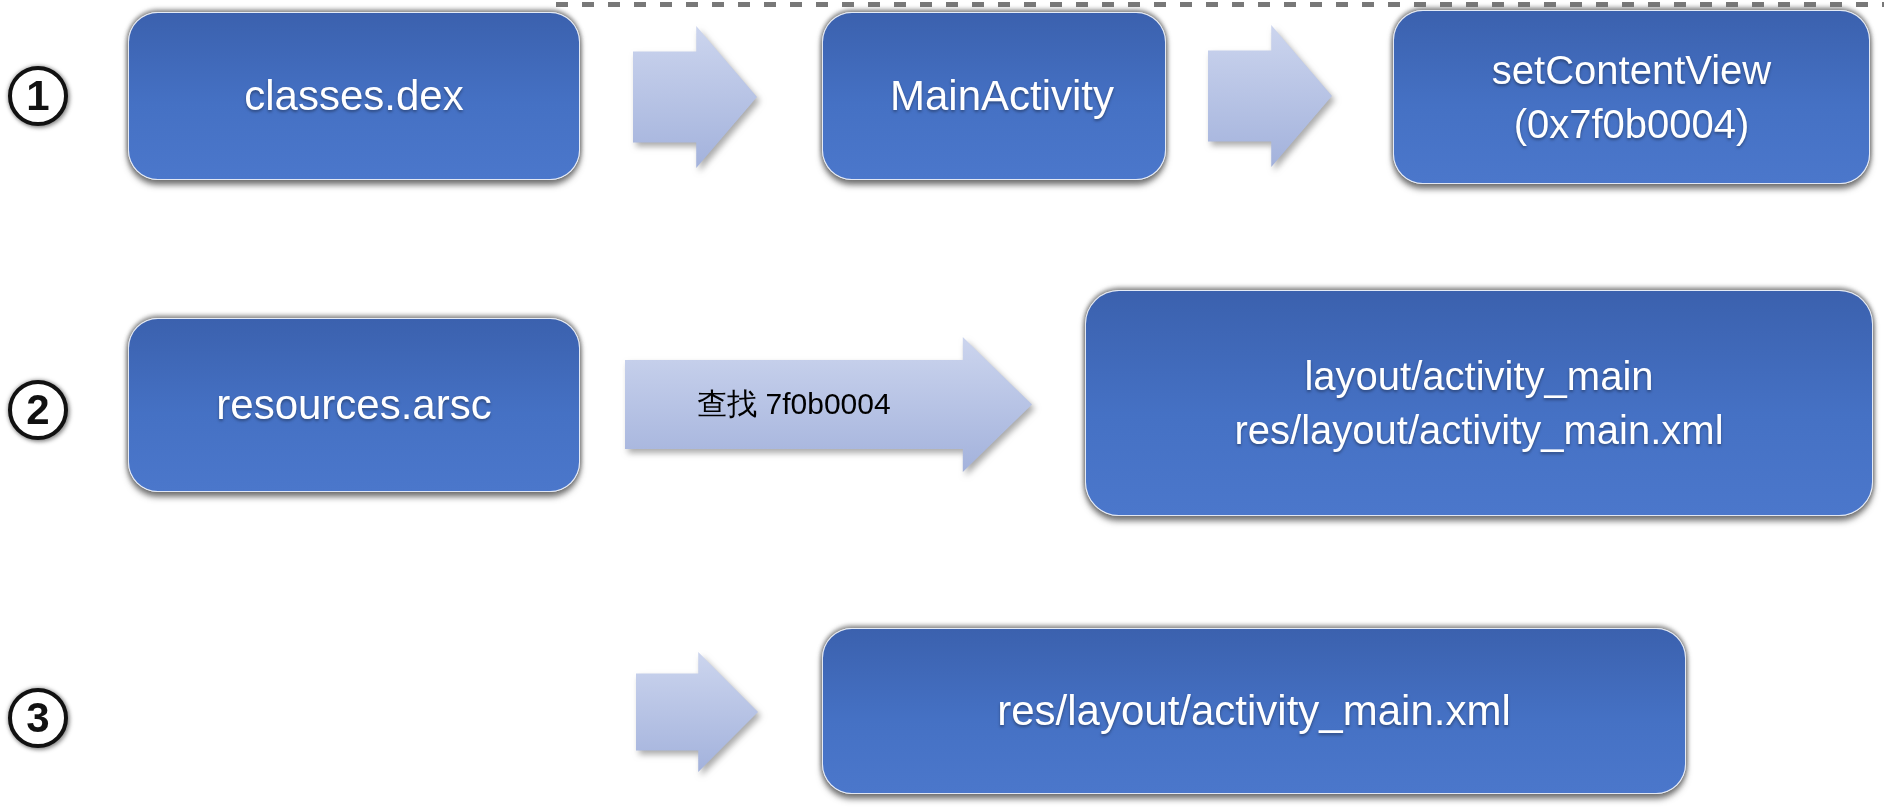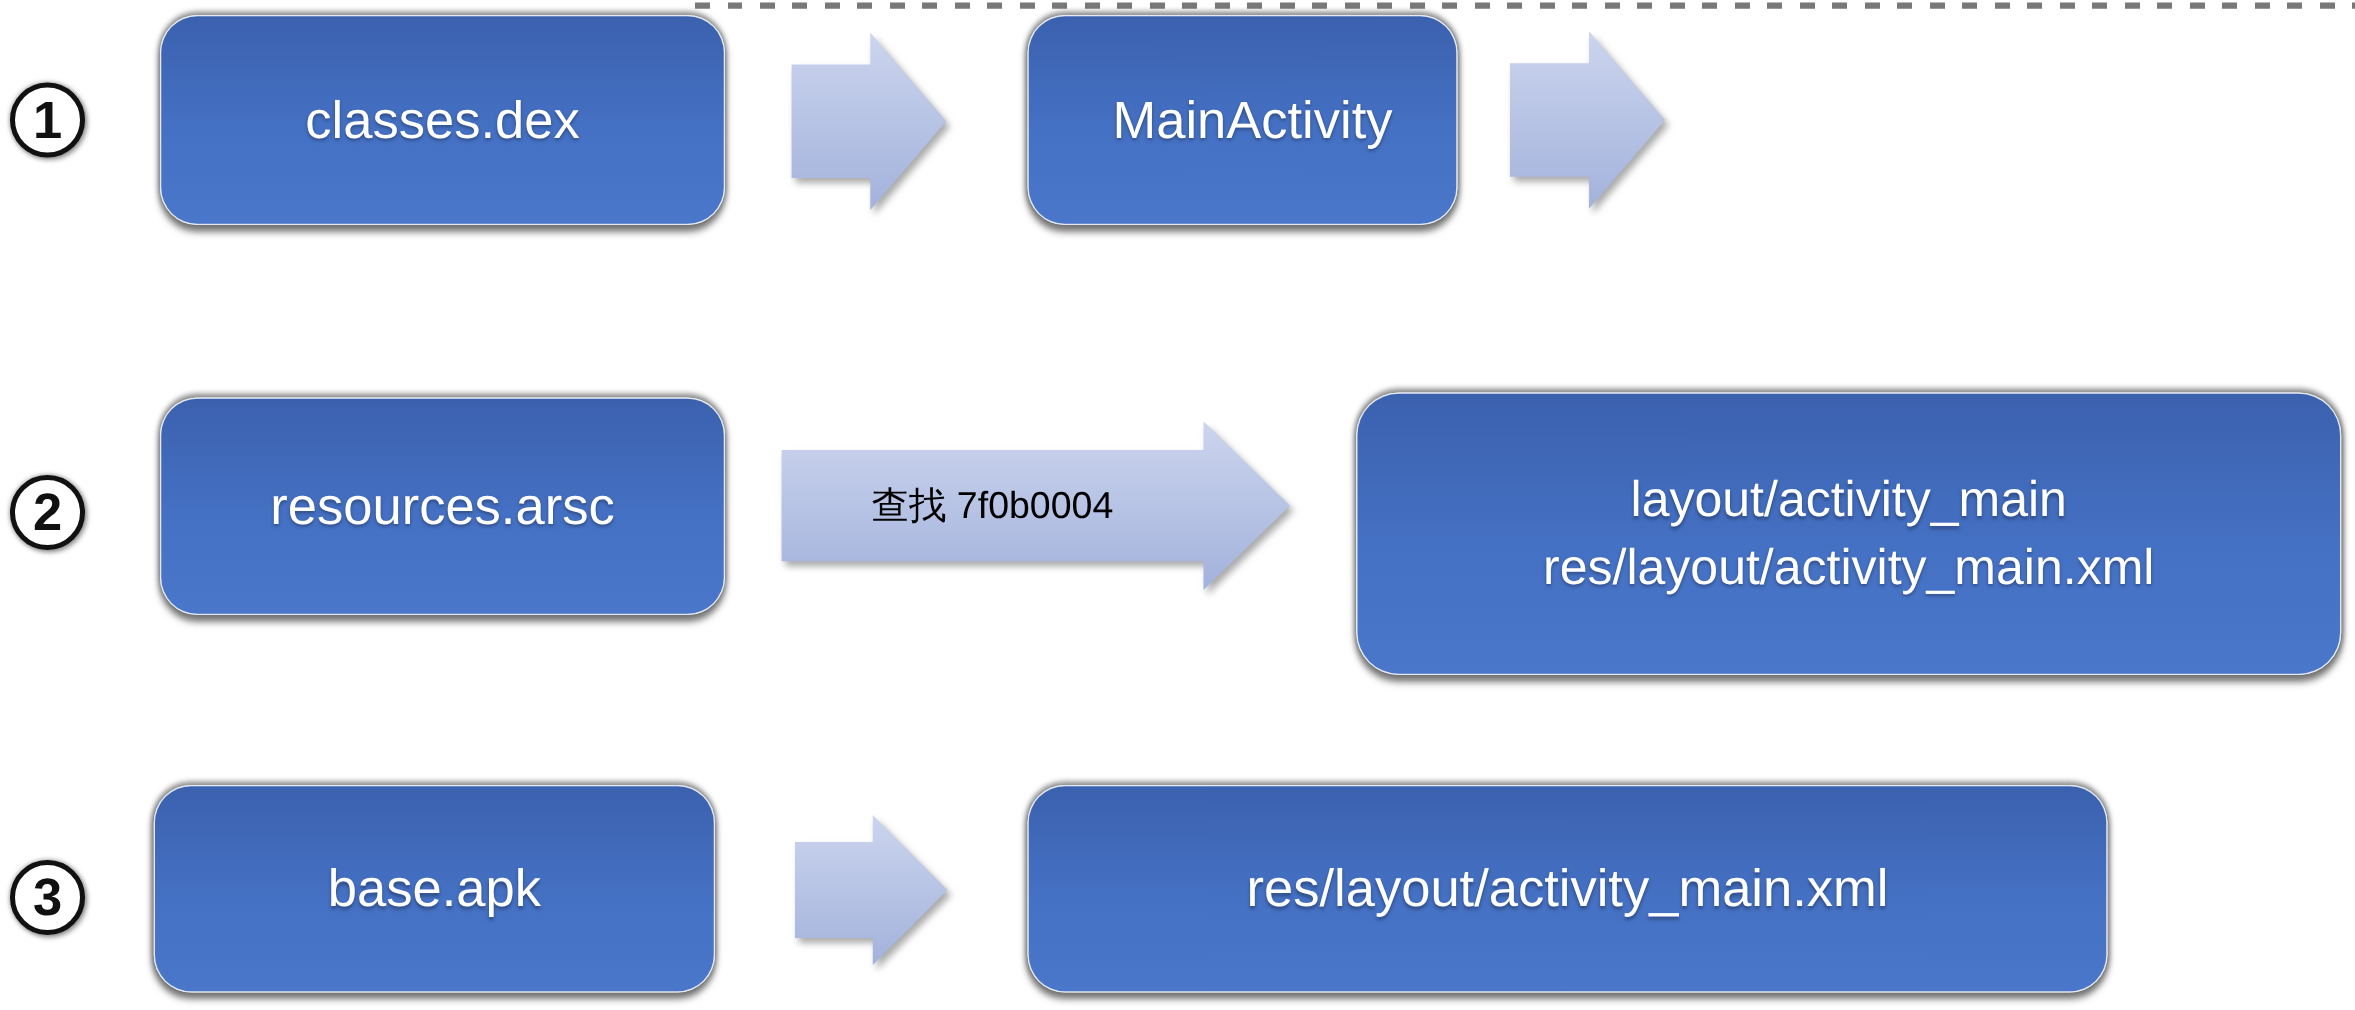--- a/index.html
+++ b/index.html
@@ -58,21 +58,21 @@
   .r1-b1{left:128px;top:12px;width:450px;height:166px;}
   .r1-a1{left:633px;top:26px;width:124px;height:142px;}
   .r1-b2{left:822px;top:12px;width:326px;height:166px;padding-left:16px;}
   .r1-a2{left:1208px;top:25px;width:124px;height:142px;}
   .r1-b3{left:1393px;top:10px;width:475px;height:172px;}
 
   
   .r2-badge{left:8px;top:380px;}
   .r2-b1{left:128px;top:318px;width:450px;height:172px;text-align:center;}
   .r2-a1{left:625px;top:337px;width:407px;height:135px;}
-  .r2-b2{left:1085px;top:290px;width:786px;height:224px;border-radius:34px;margin-top:24px;}
+  .r2-b2{left:1085px;top:290px;width:786px;height:224px;border-radius:34px;}
 
   
   .r3-badge{left:8px;top:688px;}
   .r3-b1{left:123px;top:628px;width:447px;height:164px;}
   .r3-a1{left:636px;top:652px;width:122px;height:120px;}
   .r3-b2{left:822px;top:628px;width:862px;height:164px;}
 </style>
 </head>
 <body>
 
@@ -88,42 +88,43 @@
   </div>
   <div class="arrow-wrap r1-a1">
     <div class="arrow-shape arrow-short"></div>
   </div>
   <div class="node r1-b2">
     <span class="line">MainActivity</span>
   </div>
   <div class="arrow-wrap r1-a2">
     <div class="arrow-shape arrow-short"></div>
   </div>
+  <div class="node two-line r1-b3">
+    <span class="line">setContentView</span>
+    <span class="line">(0x7f0b0004)</span>
+  </div>
 
   <div class="badge r2-badge">
     <span>2</span>
   </div>
   <div class="node r2-b1">
     <span class="line">resources.arsc</span>
   </div>
   <div class="arrow-wrap r2-a1">
     <div class="arrow-shape arrow-long"></div>
     <div class="arrow-label">查找 7f0b0004</div>
   </div>
   <div class="node two-line r2-b2">
     <span class="line">layout/activity_main</span>
     <span class="line">res/layout/activity_main.xml</span>
   </div>
 
   <div class="badge r3-badge">
     <span>3</span>
   </div>
-  <div class="node r3-b1">
-    <span class="line">base.apk</span>
-  </div>
   <div class="arrow-wrap r3-a1">
     <div class="arrow-shape arrow-short"></div>
   </div>
   <div class="node r3-b2">
     <span class="line">res/layout/activity_main.xml</span>
   </div>
 
 </div>
 
 </body></html>

